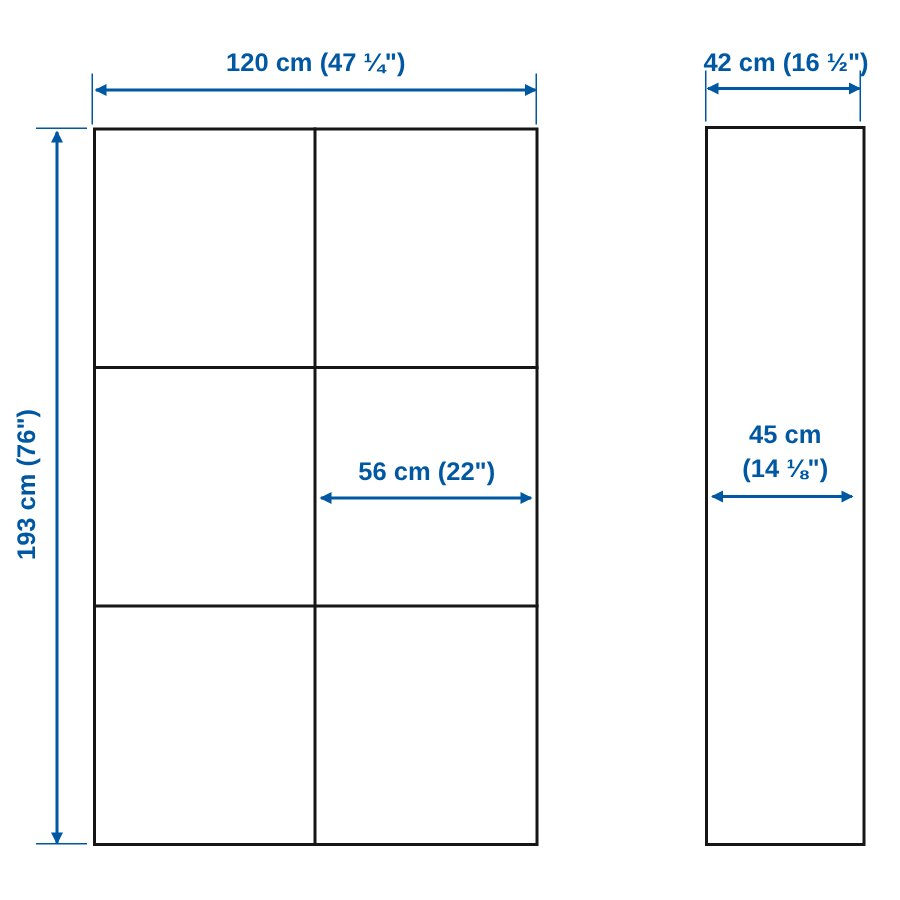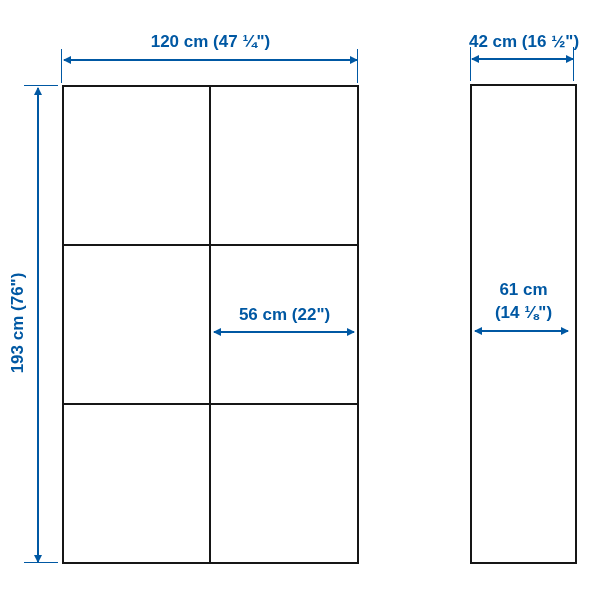--- a/index.html
+++ b/index.html
@@ -83,20 +83,20 @@
   </div>
   <div class="tick h ht"></div>
   <div class="tick h hb"></div>
 
   <div class="dim-label inner-width-label">56 cm (22")</div>
   <div class="hline-blue inner-width-arrow">
     <span class="ah left"></span>
     <span class="ah right"></span>
   </div>
 
-  <div class="dim-label inner-depth-label1">61 cm</div>
+  <div class="dim-label inner-depth-label1">45 cm</div>
   <div class="dim-label inner-depth-label2">(14 ⅛")</div>
   <div class="hline-blue inner-depth-arrow">
     <span class="ah left"></span>
     <span class="ah right"></span>
   </div>
 
 </div>
 
 </body></html>

